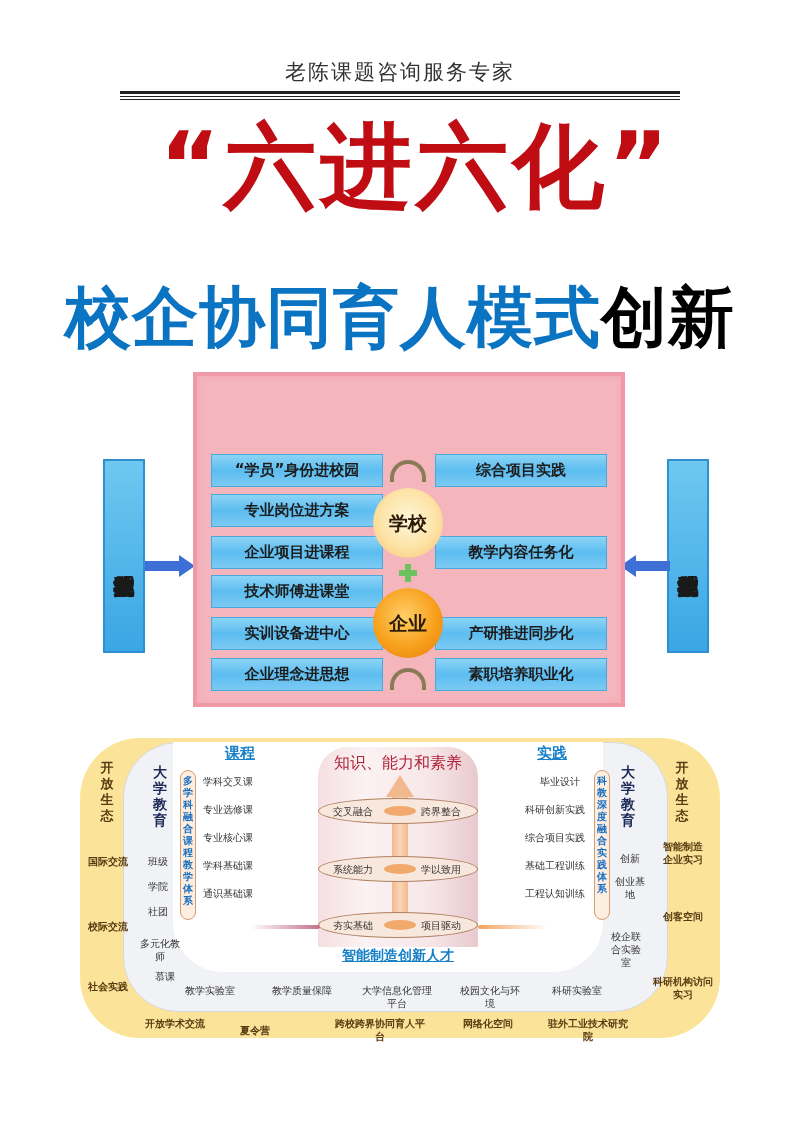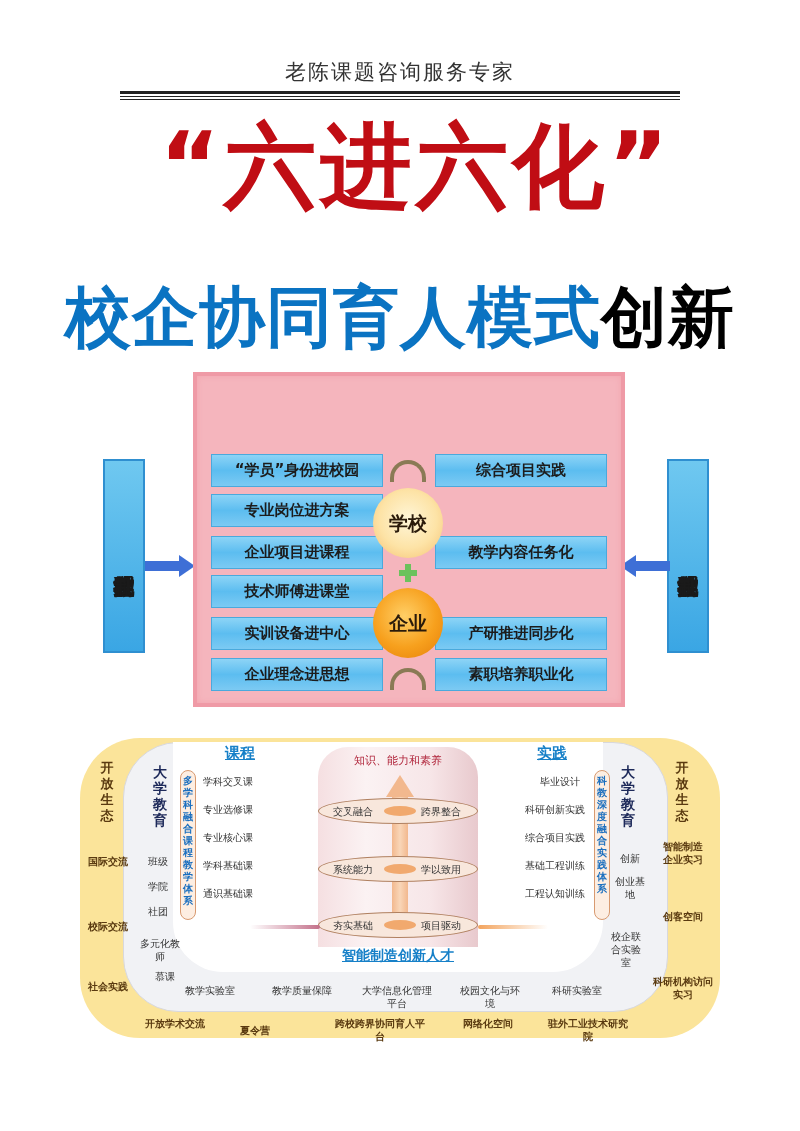--- a/index.html
+++ b/index.html
@@ -104,21 +104,21 @@
   .oval-v {
     position: absolute; width: 16px; border: 1px solid #d89a70; border-radius: 8px;
     background: #fdeee2; font-size: 10px; color: #1b6fbf; font-weight: bold; text-align: center; line-height: 12px;
     padding-top: 4px;
   }
   .cylinder {
     position: absolute; left: 318px; top: 747px; width: 160px; height: 200px;
     background: linear-gradient(90deg, #f5dfe1 0%, #fbf2f3 30%, #f7e6e8 70%, #e8c9cd 100%);
     border-radius: 30px 30px 0 0;
   }
-  .cyl-top-label { position: absolute; left: 318px; top: 753px; width: 160px; text-align: center; font-size: 11px; color: #b0243a; }
+  .cyl-top-label { position: absolute; left: 318px; top: 753px; width: 160px; text-align: center; font-size: 16px; color: #b0243a; }
   .up-arrow-shaft {
     position: absolute; left: 392px; top: 795px; width: 16px; height: 140px;
     background: linear-gradient(90deg, #f2b88e, #f9d6b8, #f2b88e);
   }
   .up-arrow-head {
     position: absolute; left: 386px; top: 775px; width: 0; height: 0;
     border-left: 14px solid transparent; border-right: 14px solid transparent; border-bottom: 22px solid #f2b88e;
   }
   .ring {
     position: absolute; left: 318px; width: 160px; height: 26px; border-radius: 50%;

